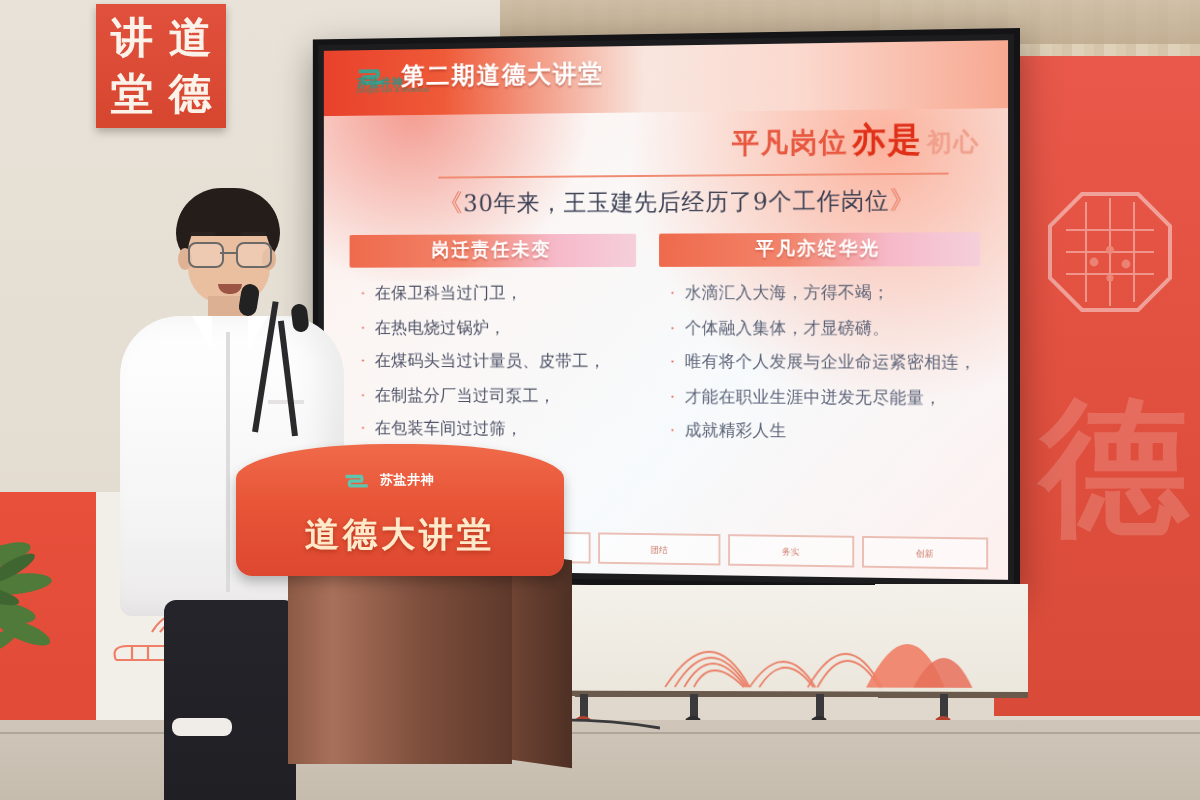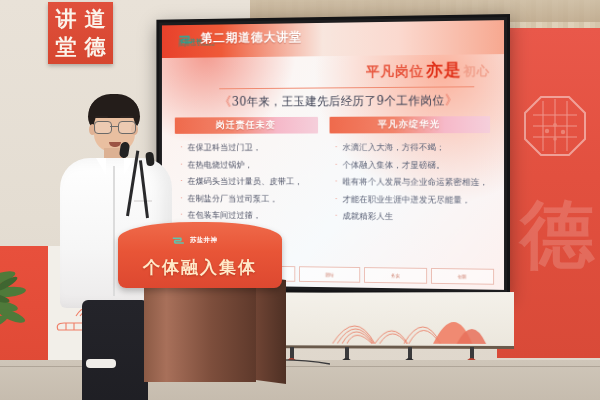--- a/index.html
+++ b/index.html
@@ -508,17 +508,17 @@
   <div class="podium">
     <div class="podium-body"></div>
     <div class="podium-side"></div>
     <div class="podium-front">
       <div class="podium-logo">
         <svg viewBox="0 0 19 9" width="15" height="8">
           <path d="M1 1 h10 a3 3 0 0 1 0 3 h-7 a2 2 0 0 0 0 3 h11" fill="none" stroke="#5fc4ad" stroke-width="2.1"></path>
         </svg>
         <span class="brand-cn">苏盐井神</span>
       </div>
-      <div class="podium-text">个体融入集体</div>
+      <div class="podium-text">道德大讲堂</div>
     </div>
   </div>
 
 </div>
 
 </body></html>

